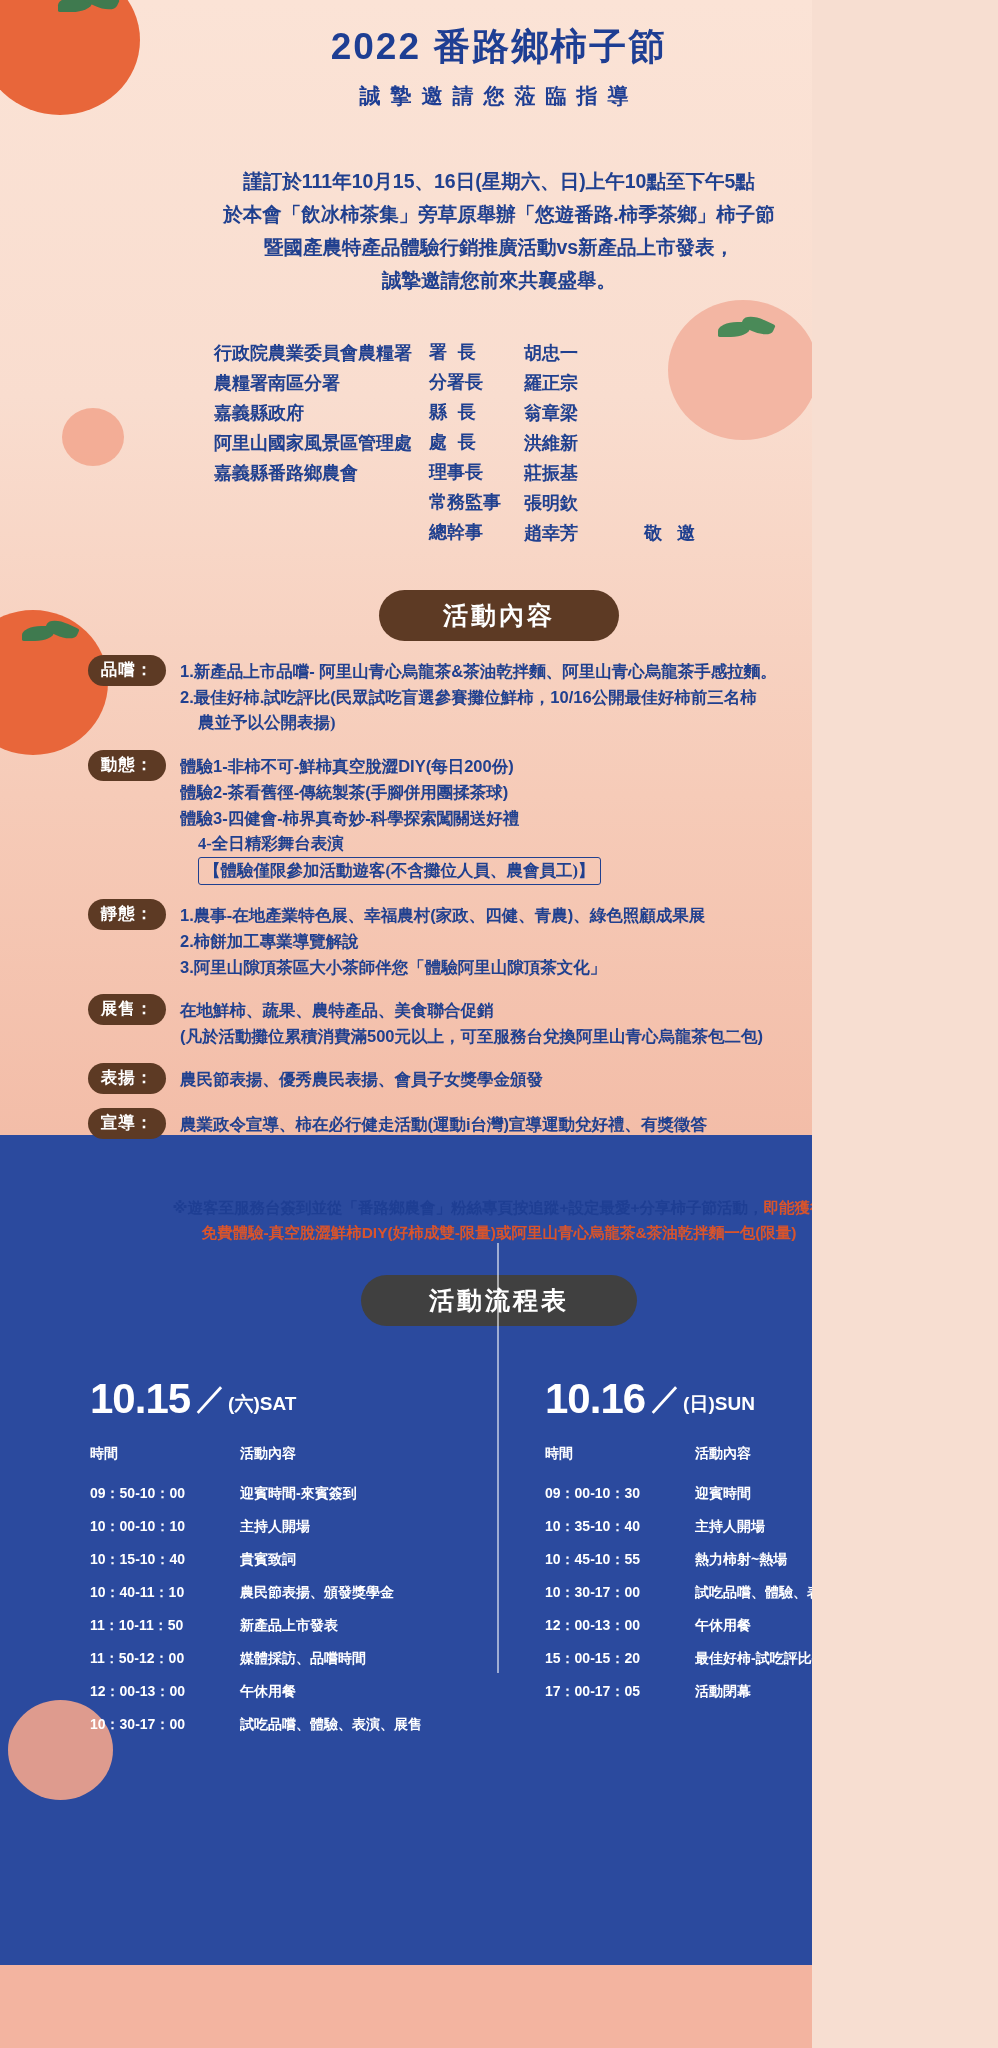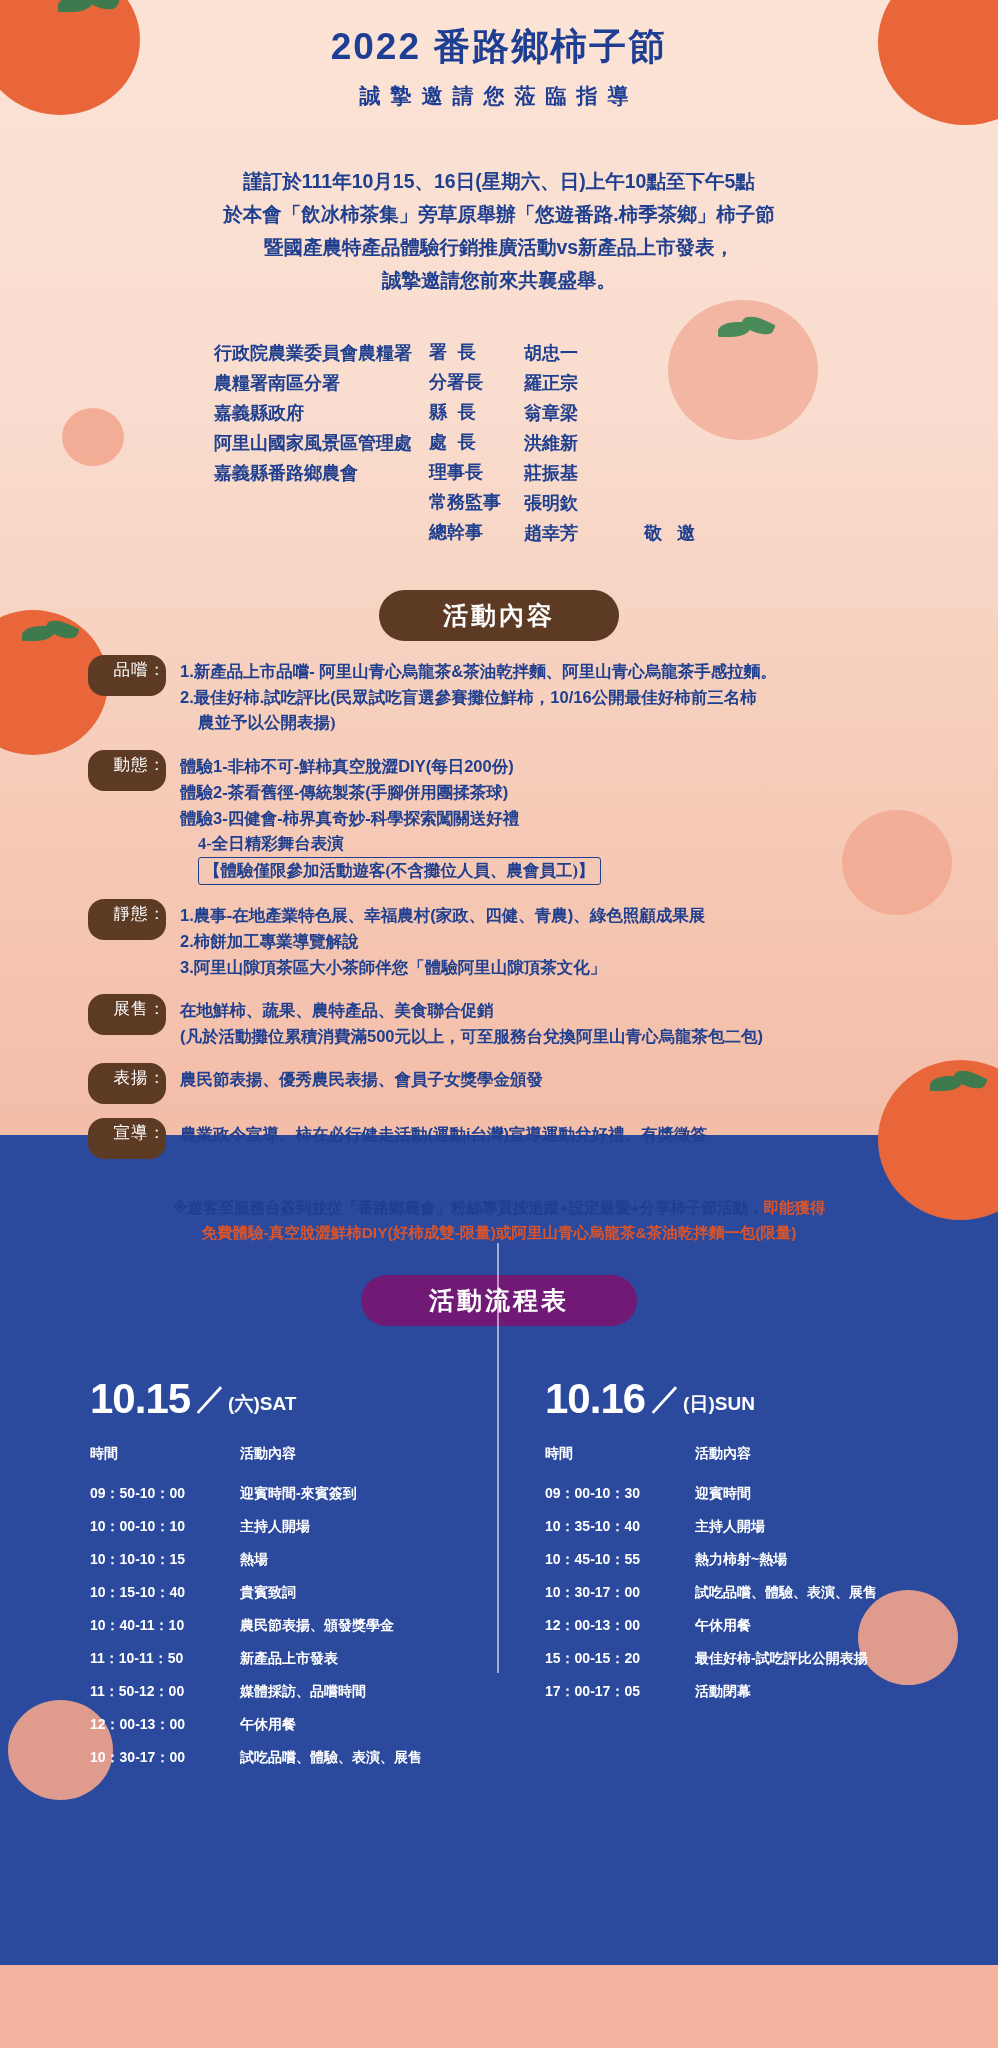--- a/index.html
+++ b/index.html
@@ -4,21 +4,21 @@
 <style>
   * { box-sizing: border-box; }
   html, body { margin:0; padding:0; }
   body {
     width: 998px; height: 2048px;
     font-family: "Liberation Sans", "DejaVu Sans", sans-serif;
     background: #f7ded1;
     overflow: hidden;
     position: relative;
   }
-  .poster { position:relative; width:998px; height:2048px; overflow:hidden; }
+  .poster { position:relative; width:812px; height:2048px; overflow:hidden; }
 
   
   .deco { position:absolute; pointer-events:none; }
   .persim {
     border-radius:50%;
     background:#e8663a;
   }
   .persim.pale { background:#f2a48c; }
   .persim.lightpink { background:#f3b6a3; }
   .leaf {
@@ -69,29 +69,29 @@
   .g-end { width:90px; letter-spacing:5px;}
 
   
   .pill {
     position:absolute; z-index:6;
     border-radius:30px; text-align:center;
     font-size:25px; font-weight:bold; color:#fff;
     padding:9px 34px; letter-spacing:3px;
   }
   .pill.brown { background:#5d3a24; }
-  .pill.blue  { background:#701a75; }
+  .pill.blue  { background:#404040; }
 
   
   .content { position:absolute; left:0; top:655px; width:998px; z-index:5; }
   .row { display:flex; align-items:flex-start; margin-bottom:14px; }
   .tag {
     flex:0 0 auto; width:78px; margin-left:88px; margin-right:14px;
-    background:#5d3a24; color:#fff; font-size:16.5px; font-weight:normal;
-    border-radius:16px; text-align:right; padding:4px 0 15px; letter-spacing:1px;
+    background:#5d3a24; color:#fff; font-size:16.5px; font-weight:bold;
+    border-radius:16px; text-align:center; padding:4px 0 5px; letter-spacing:1px;
   }
   .rowtext {
     flex:1 1 auto; color:#20408f; font-size:16.5px; font-weight:bold; line-height:26px;
     padding-top:3px; padding-right:60px;
   }
   .rowtext .ind { padding-left:18px;font-family:Liberation Serif, serif; }
   .boxed {
     display:inline-block; border:1.5px solid #20408f; padding:0 5px; border-radius:3px;
   }
 
@@ -306,24 +306,20 @@
         <tbody id="day1-body">
             <tr>
               <td class="col-time">09：50-10：00</td>
               <td>迎賓時間-來賓簽到</td>
             </tr>
             <tr>
               <td class="col-time">10：00-10：10</td>
               <td>主持人開場</td>
             </tr>
             <tr>
-              <td class="col-time">10：10-10：15</td>
-              <td>熱場</td>
-            </tr>
-            <tr>
               <td class="col-time">10：15-10：40</td>
               <td>貴賓致詞</td>
             </tr>
             <tr>
               <td class="col-time">10：40-11：10</td>
               <td>農民節表揚、頒發獎學金</td>
             </tr>
             <tr>
               <td class="col-time">11：10-11：50</td>
               <td>新產品上市發表</td>

